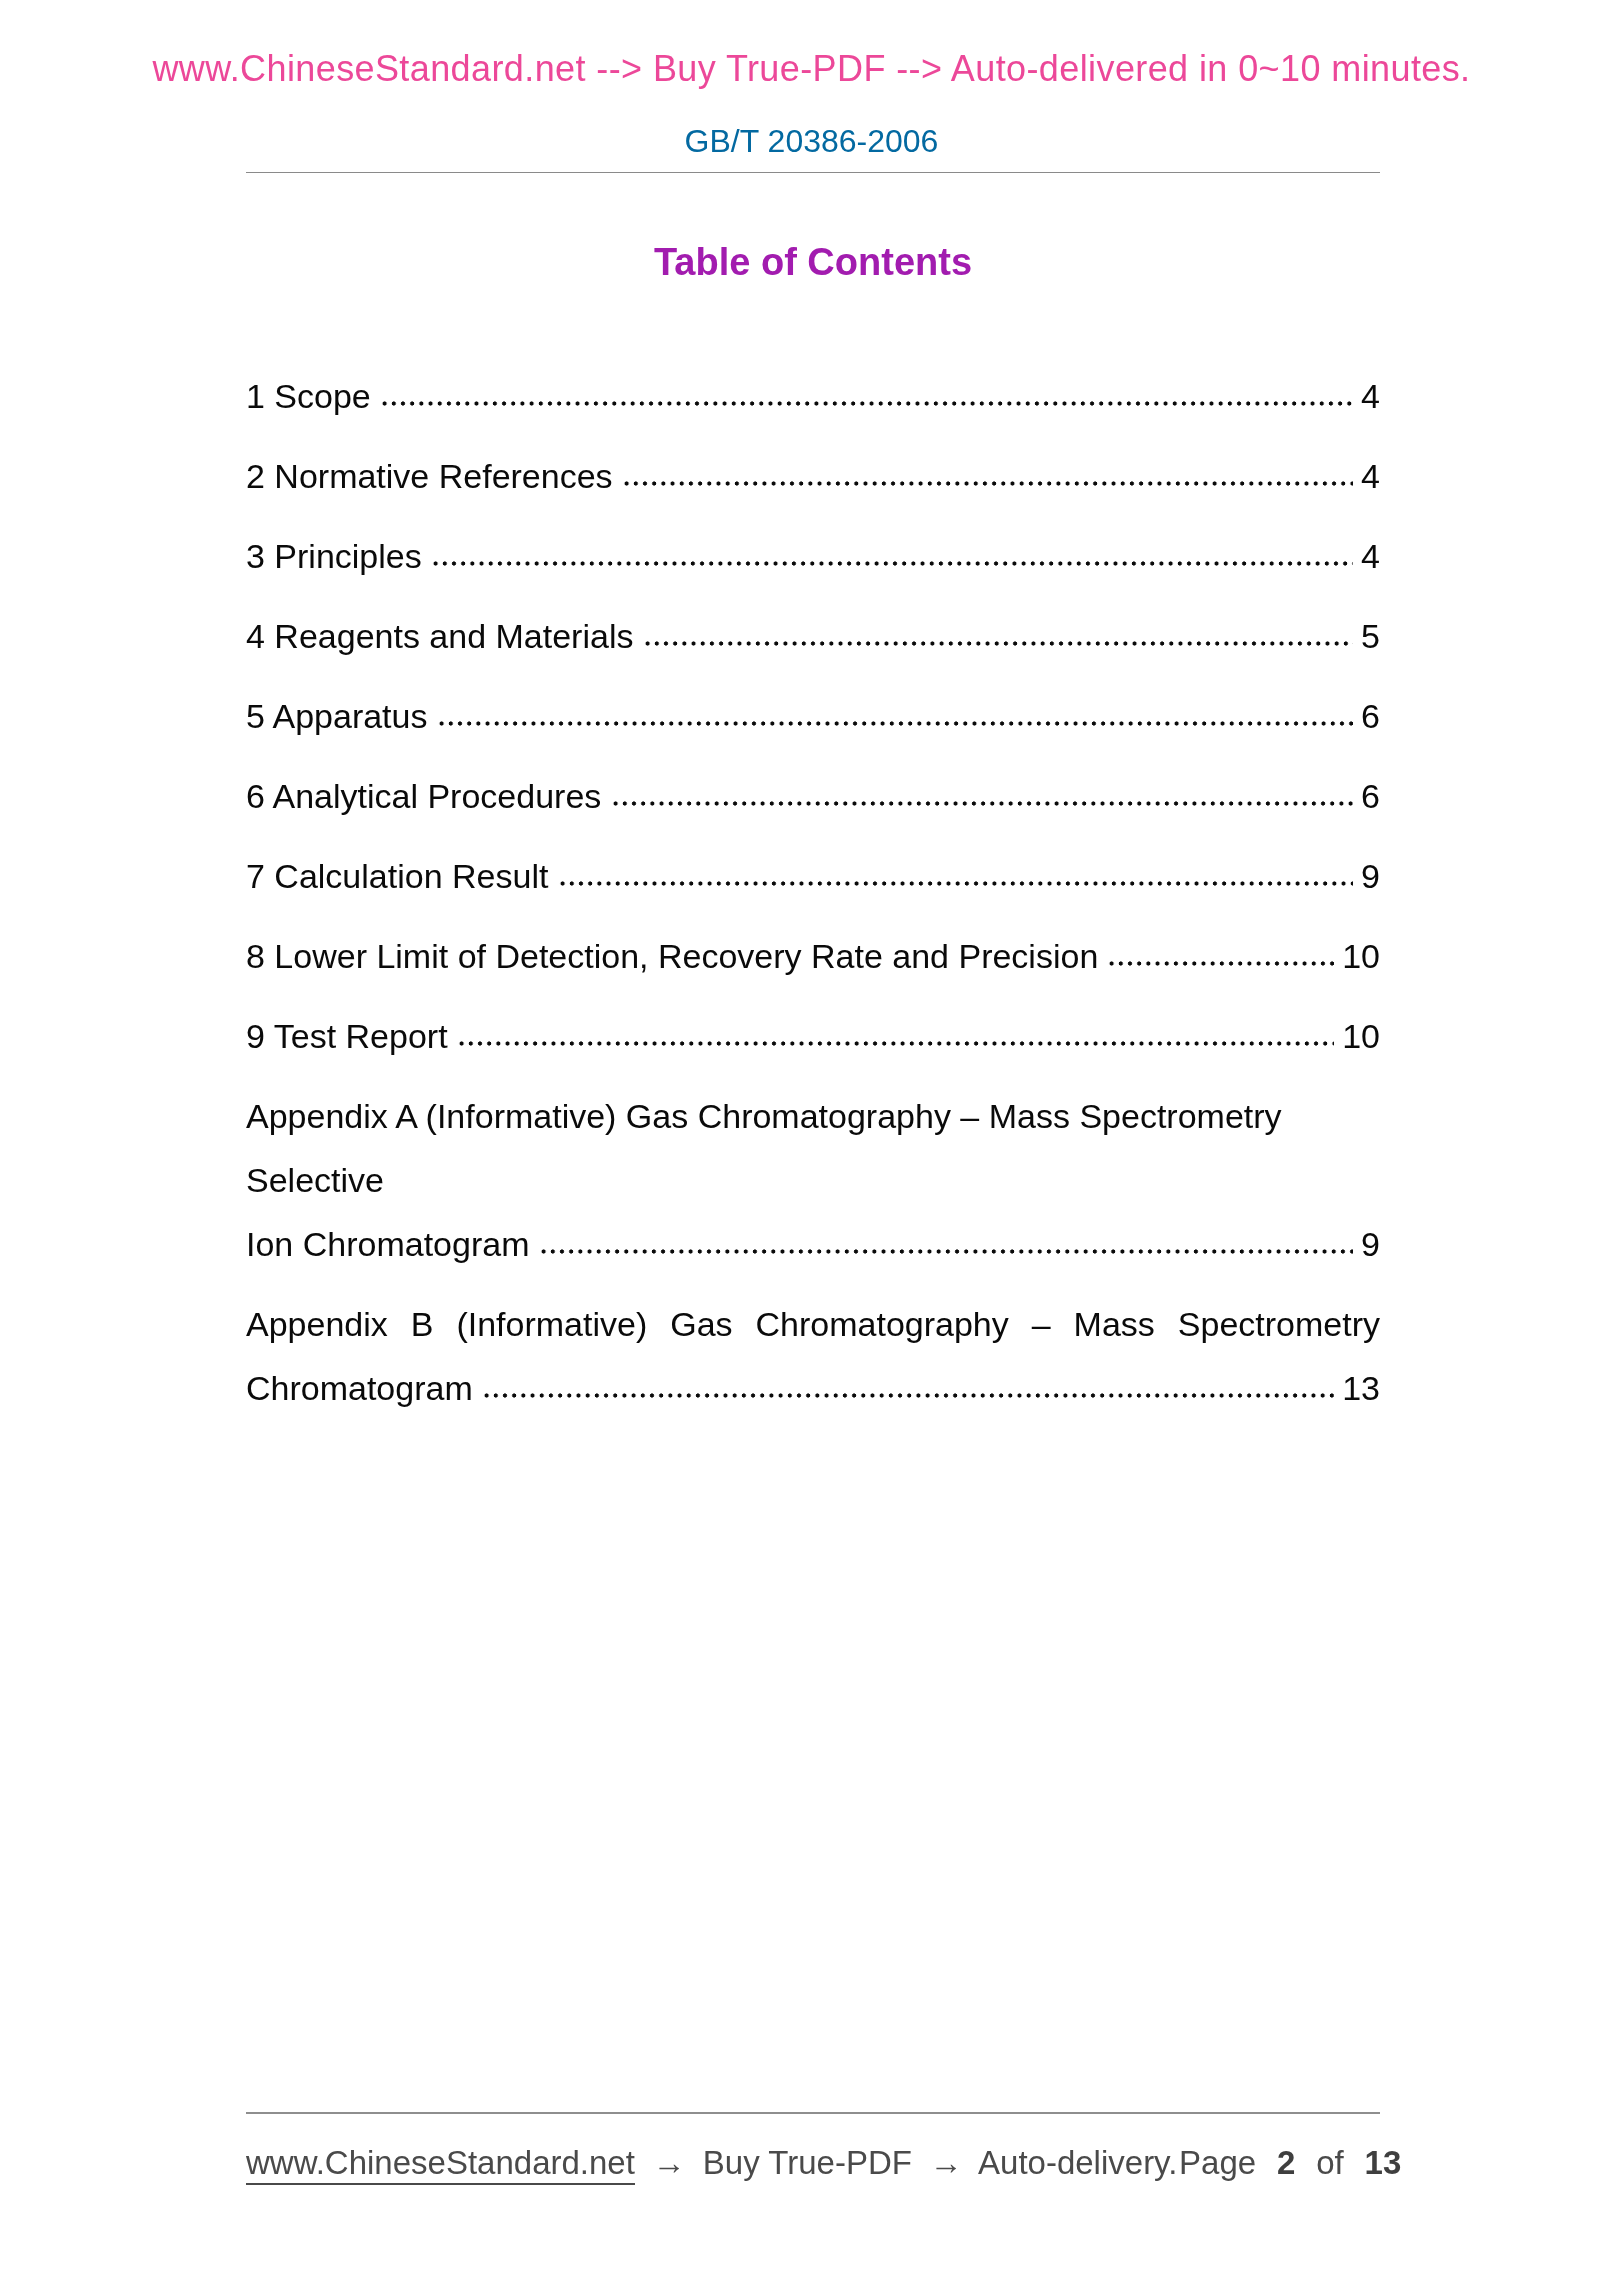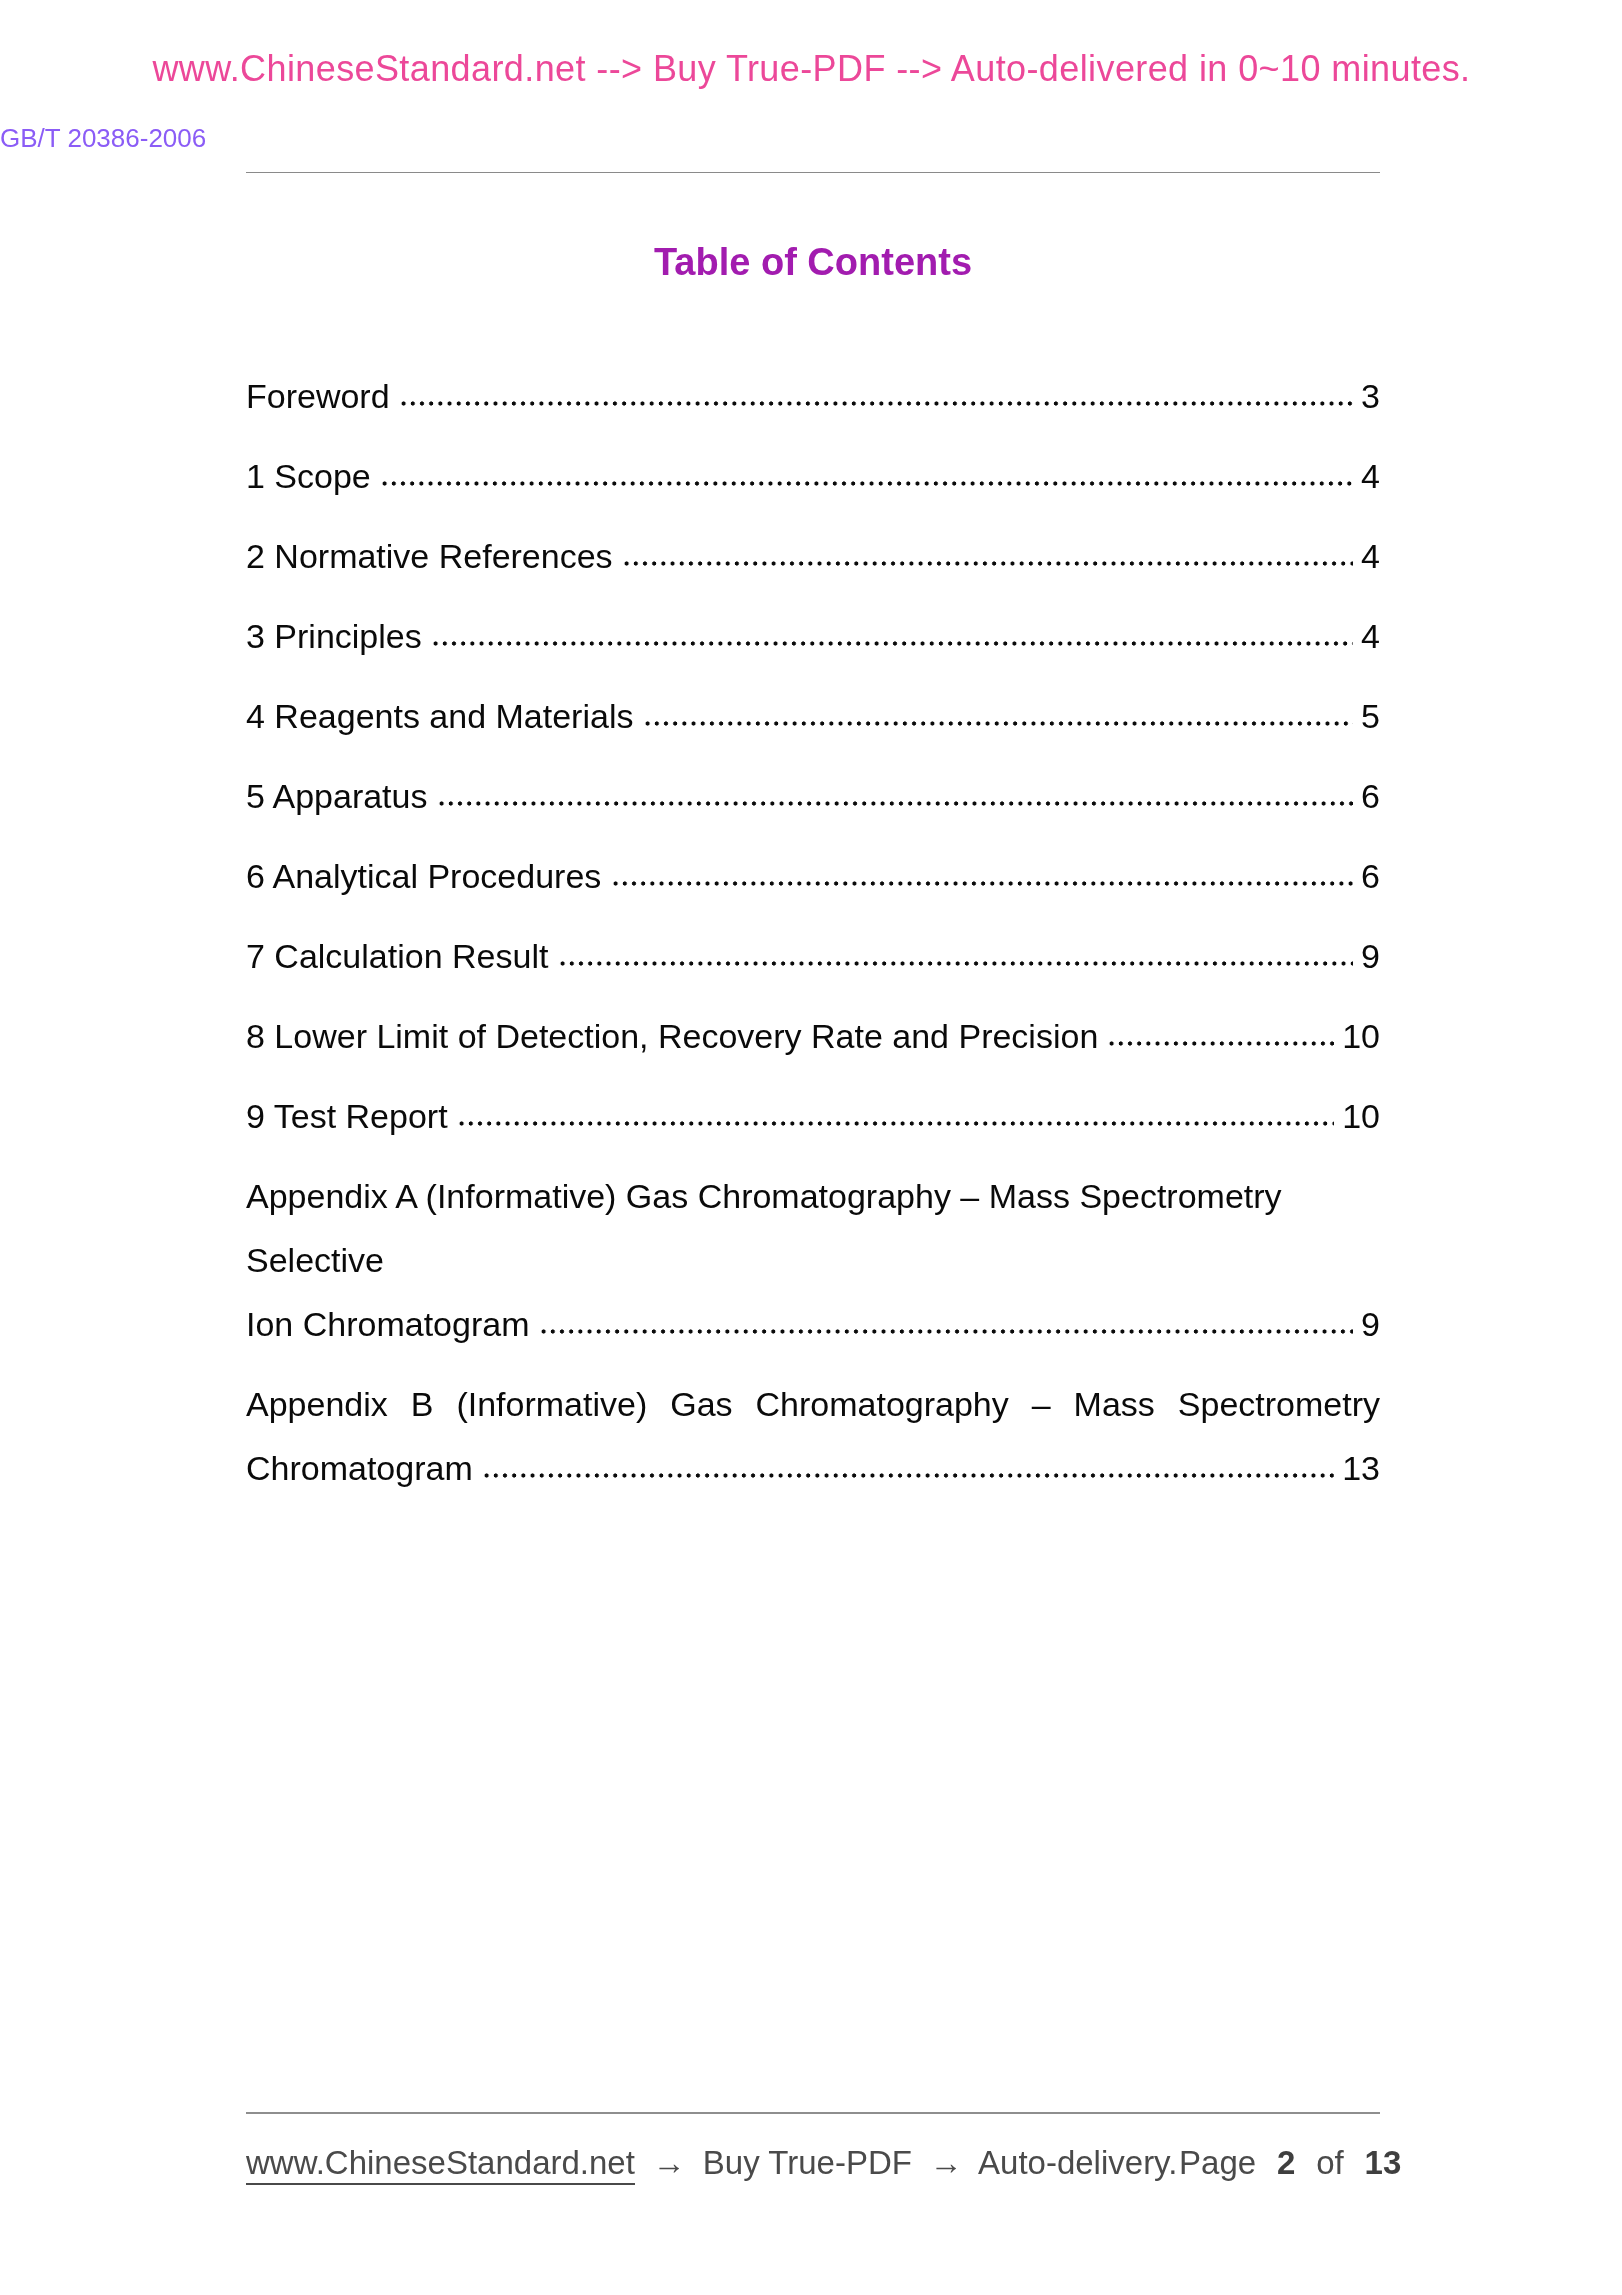--- a/index.html
+++ b/index.html
@@ -13,21 +13,21 @@
     margin:0 auto;
   }
   
   .header-promo {
     position:absolute; top:48px; left:0; width:100%;
     text-align:center; font-size:36px; color:#ec4899;
     letter-spacing:0.4px; white-space:nowrap;
   }
   .header-code {
     position:absolute; top:123px; left:0; width:100%;
-    font-size:26px; color:#8b5cf6;
+    text-align:center; font-size:32px; color:#0369a1;
   }
   .header-rule {
     position:absolute; top:172px; left:246px; width:1134px;
     border-top:1.7px solid #8a8a8a; height:0;
   }
   
   .toc-title {
     position:absolute; top:241px; left:246px; width:1134px;
     text-align:center; font-size:38px; font-weight:bold; color:#a21caf;
   }
@@ -78,27 +78,20 @@
   <div class="header-promo">www.ChineseStandard.net --&gt; Buy True-PDF --&gt; Auto-delivered in 0~10 minutes.</div>
 
   <div class="header-code">GB/T 20386-2006</div>
 
   <div class="header-rule"></div>
 
   <h1 class="toc-title" style="margin:0; font-size:38px;">Table of Contents</h1>
 
   <div class="toc">
 
-    <div class="toc-entry">
-      <div class="toc-line">
-        <span class="toc-label">Foreword</span>
-        <span class="leader"></span>
-        <span class="toc-page">3</span>
-      </div>
-    </div>
 
     <div class="toc-entry">
       <div class="toc-line">
         <span class="toc-label">1 Scope</span>
         <span class="leader"></span>
         <span class="toc-page">4</span>
       </div>
     </div>
 
     <div class="toc-entry">

